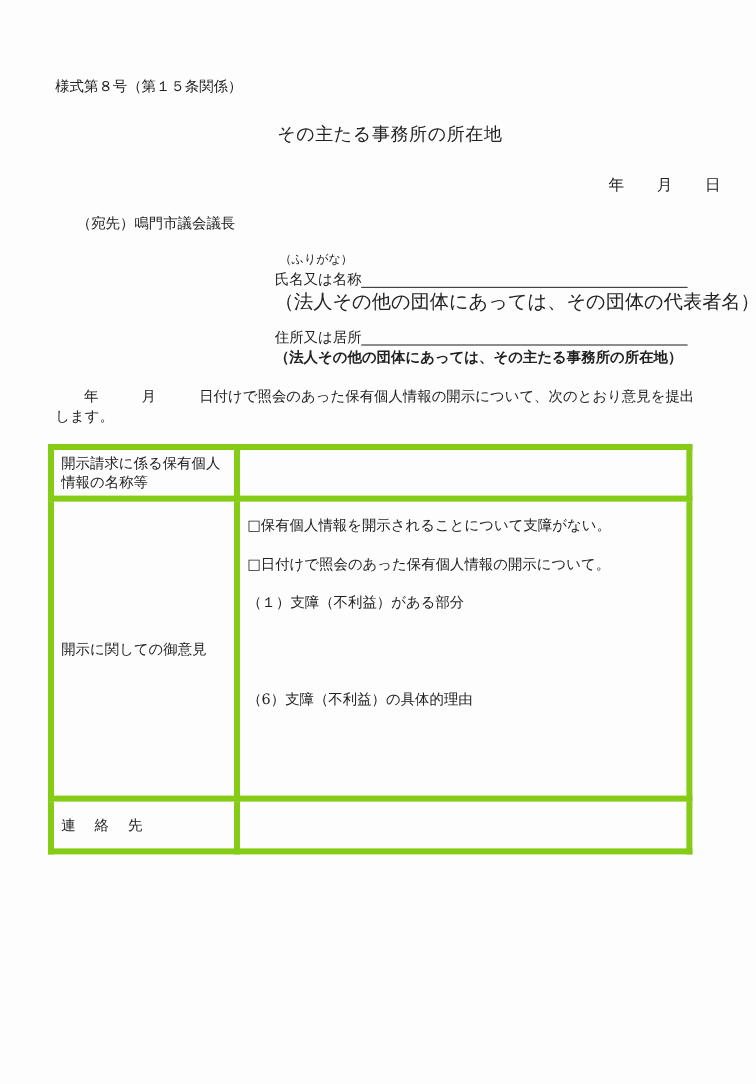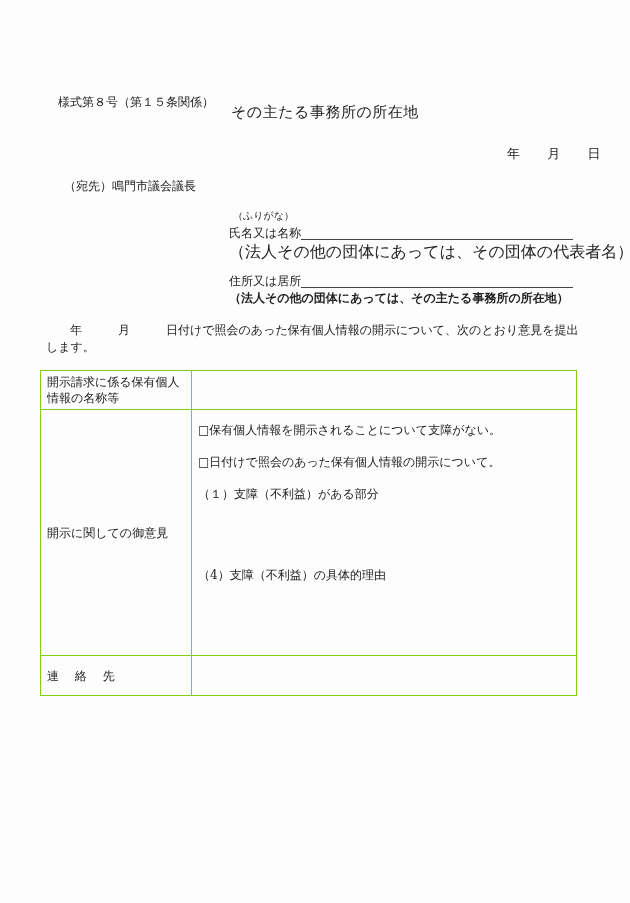--- a/index.html
+++ b/index.html
@@ -9,21 +9,21 @@
     }
     body {
       width: 630px;
       height: 903px;
       position: relative;
       font-family: "DejaVu Serif", "Liberation Serif", serif;
       color: #222;
       overflow: hidden;
     }
     .abs { position: absolute; white-space: nowrap; }
-    .form-no { left: 58px; top: 64px; font-size: 12px; margin-top: 30px; }
+    .form-no { left: 46px; top: 64px; font-size: 12px; }
     .title { left: 231px; top: 103px; font-size: 15px; letter-spacing: 0.5px; }
     .date { left: 507px; top: 145px; font-size: 13px; }
     .date span { display: inline-block; }
     .addressee { left: 64px; top: 178px; font-size: 12px; }
     .furigana { left: 233px; top: 209px; font-size: 10px; }
     .field-row { left: 229px; font-size: 12px; display: flex; }
     .field-row .line { display: inline-block; border-bottom: 1px solid #444; height: 14px; }
     .name-row { top: 225px; }
     .name-note { left: 229px; top: 242px; font-size: 16px; }
     .addr-row { top: 273px; }
@@ -33,21 +33,21 @@
 
     table.opinion {
       position: absolute;
       left: 40px;
       top: 370px;
       width: 537px;
       border-collapse: collapse;
       font-size: 12px;
     }
     table.opinion td {
-      border: 1px solid #84cc16;
+      border: 5px solid #84cc16;
       vertical-align: middle;
       padding: 0 6px;
     }
     table.opinion td.label { width: 138px; line-height: 16px; }
     .row1 td { height: 38px; }
     .row2 td { height: 245px; }
     .row3 td { height: 39px; }
     .opinion-content { position: relative; height: 245px; }
     .opinion-content .item { position: absolute; left: 0; white-space: nowrap; }
     .contact-label { letter-spacing: 6px; }
@@ -95,21 +95,21 @@
       <td class="label">開示請求に係る保有個人情報の名称等</td>
       <td></td>
     </tr>
     <tr class="row2">
       <td class="label">開示に関しての御意見</td>
       <td style="vertical-align:top;">
         <div class="opinion-content">
           <div class="item" style="top:12px;">□保有個人情報を開示されることについて支障がない。</div>
           <div class="item" style="top:44px;">□日付けで照会のあった保有個人情報の開示について。</div>
           <div class="item" style="top:76px;">（１）支障（不利益）がある部分</div>
-          <div class="item" style="top:157px;">（4）支障（不利益）の具体的理由</div>
+          <div class="item" style="top:157px;">（6）支障（不利益）の具体的理由</div>
         </div>
       </td>
     </tr>
     <tr class="row3">
       <td class="label contact-label">連 絡 先</td>
       <td></td>
     </tr>
   </tbody>
     </table>
 

